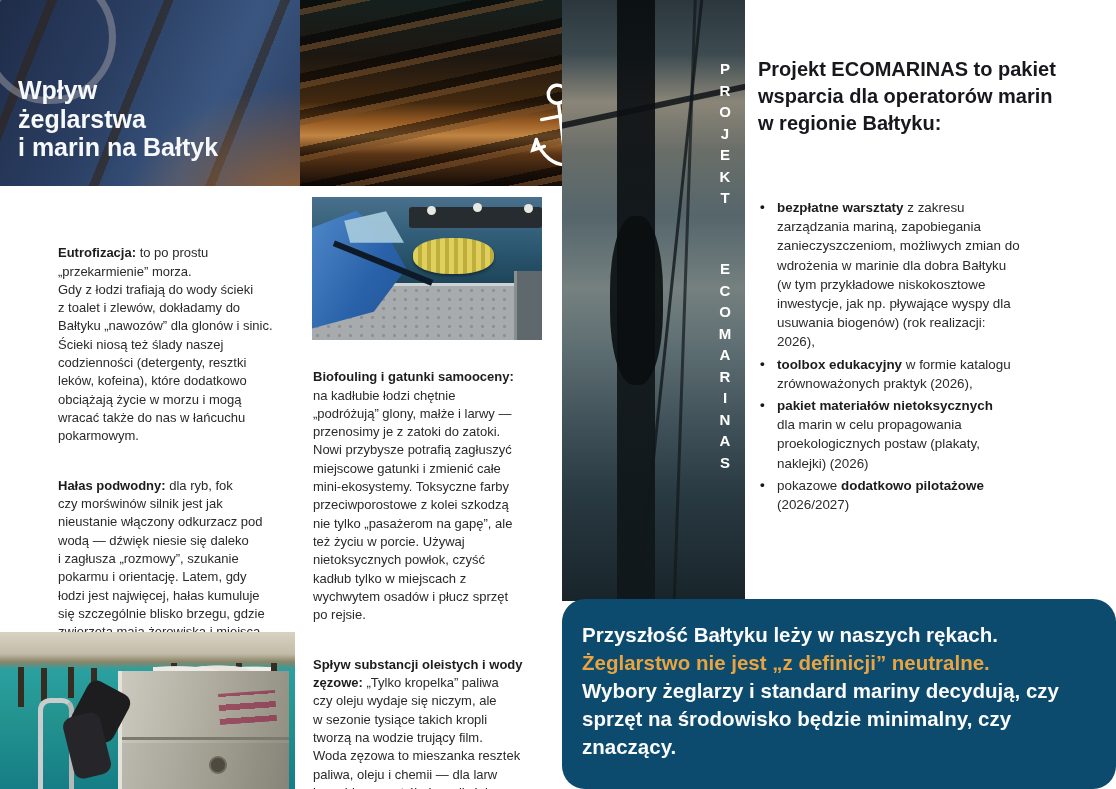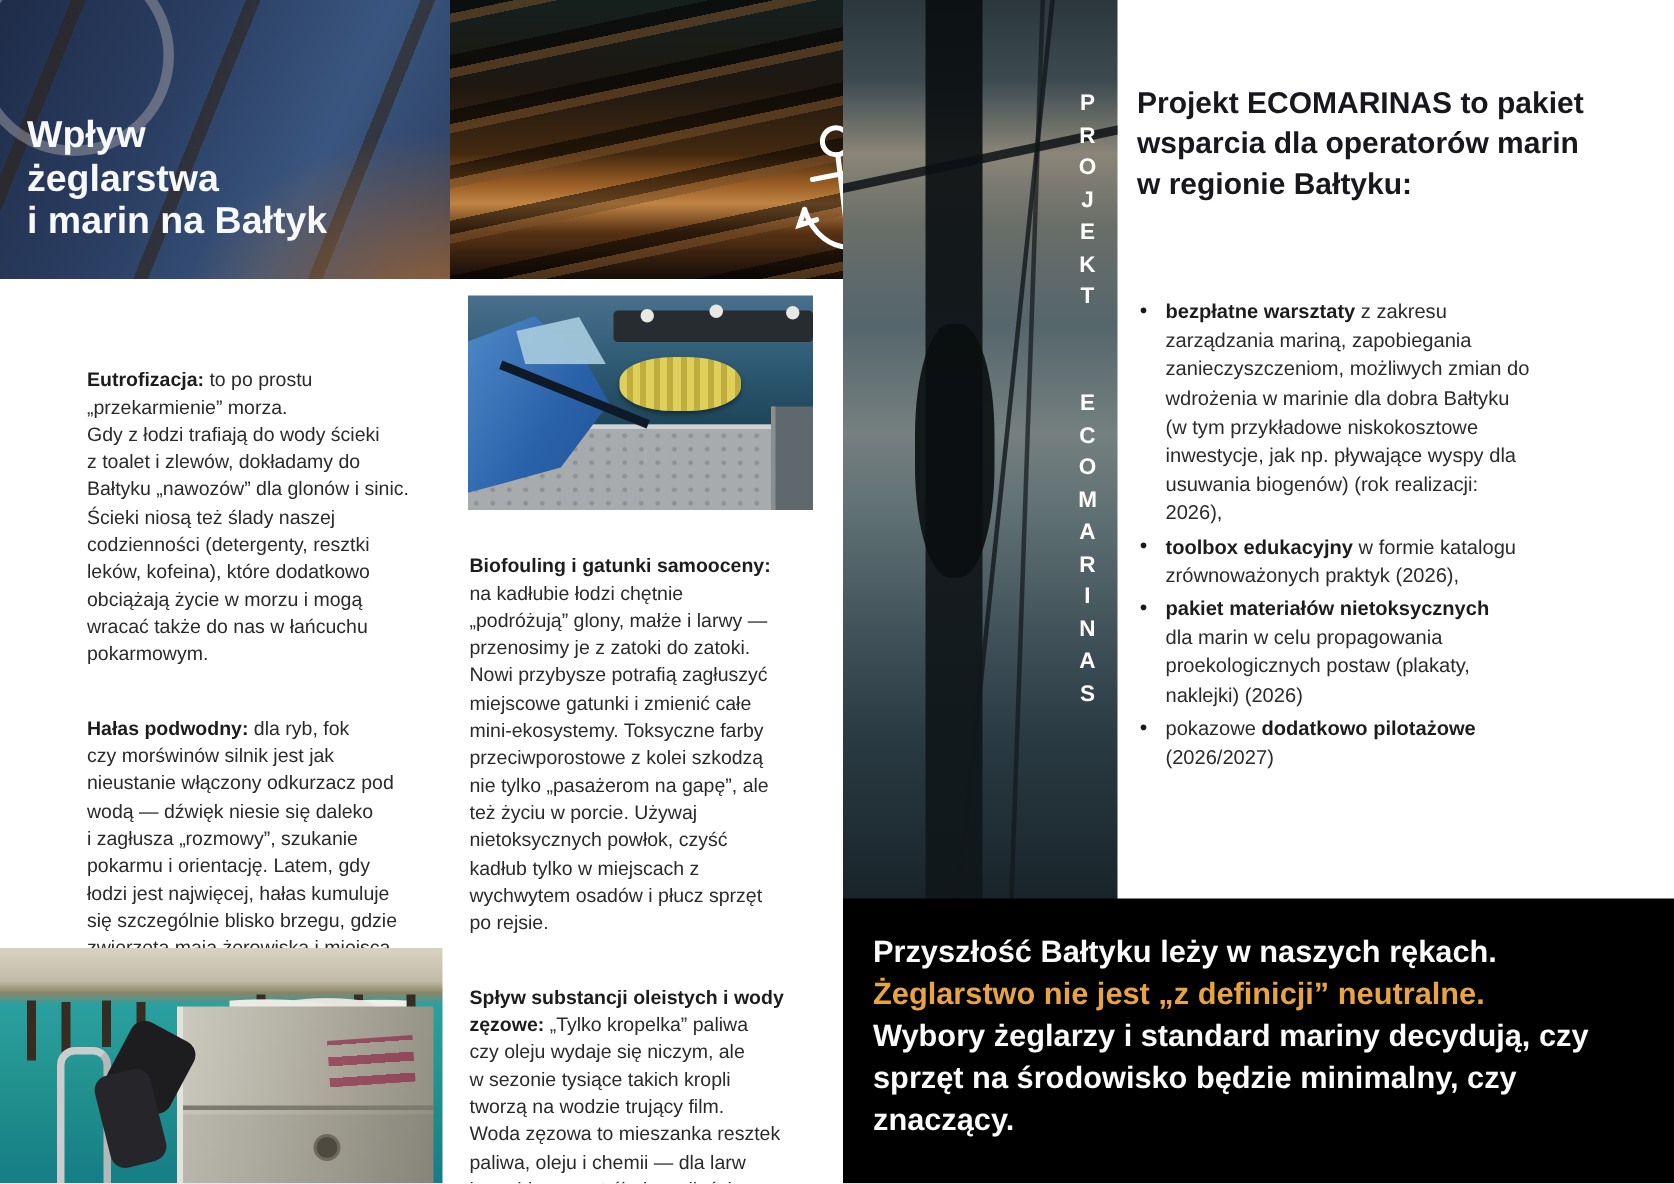--- a/index.html
+++ b/index.html
@@ -237,21 +237,21 @@
 zrównoważonych praktyk (2026),</span></li>
       <li class="pre"><span></span><b>pakiet materiałów nietoksycznych</b><span>
 dla marin w celu propagowania
 proekologicznych postaw (plakaty,
 naklejki) (2026)</span></li>
       <li class="pre"><span>pokazowe </span><b>dodatkowo pilotażowe</b><span>
 (2026/2027)</span></li>
     </ul>
   </div>
 
-  <div class="abs cta-box" style="background:#000000;">
+  <div class="abs cta-box" style="background:#0c4a6e;border-radius:23px;">
     <div class="abs cta-text">
       <p class="cta-line">Przyszłość Bałtyku leży w naszych rękach.</p>
       <p class="cta-line" style="color:#e8a440;">Żeglarstwo nie jest „z definicji” neutralne.</p>
       <p class="cta-line pre">Wybory żeglarzy i standard mariny decydują, czy
 sprzęt na środowisko będzie minimalny, czy znaczący.</p>
     </div>
   </div>
 
 </div>
 

